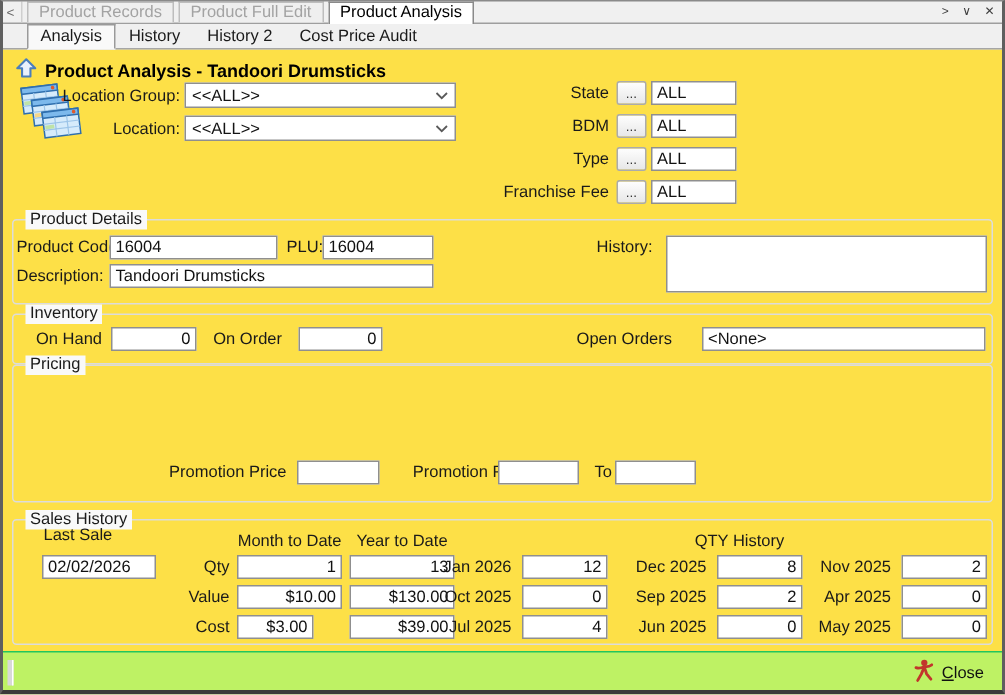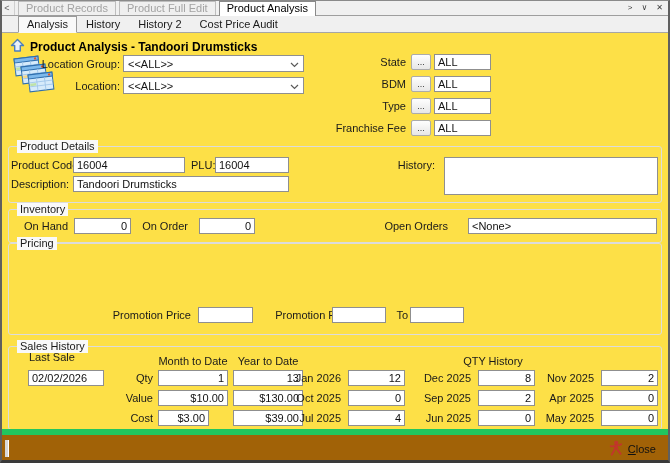--- a/index.html
+++ b/index.html
@@ -43,22 +43,22 @@
        box-sizing:border-box;display:flex;align-items:center;justify-content:space-between;
        padding:0 4px;}
   .browse{position:absolute;width:20px;height:16px;border:1px solid #ababab;border-radius:2px;
        background:linear-gradient(#fefefe,#e7e7e7);font-size:9px;line-height:12px;
        text-align:center;color:#333;padding:0;box-sizing:border-box;
        font-family:"Liberation Sans",sans-serif;}
   .group{position:absolute;border:1px solid #dcdcdc;border-radius:3px;}
   .legend{position:absolute;top:-7px;left:8px;background:#f9f9f9;padding:0 3px;
        color:#1a1a1a;line-height:13px;white-space:nowrap;}
   
-  .footer{position:absolute;left:0;right:0;bottom:0;height:28px;background:#a16207;
-       border-top:6px solid #22c55e;z-index:5;}
+  .footer{position:absolute;left:0;right:0;bottom:0;height:28px;background:#bef264;
+       border-top:1px solid #22c55e;z-index:5;}
   .gripper{position:absolute;left:5px;top:5px;width:3px;height:17px;background:#d8d8d8;
        border-right:1px solid #fff;}
   .close-btn{position:absolute;right:8px;top:3px;height:21px;display:flex;align-items:center;
        gap:5px;padding:0 5px;background:transparent;border:1px solid transparent;
        font-family:"Liberation Sans",sans-serif;font-size:11px;color:#111;}
   .mn{display:inline-block;}
   .mn::first-letter{text-decoration:underline;}
 </style>
 </head>
 <body>

